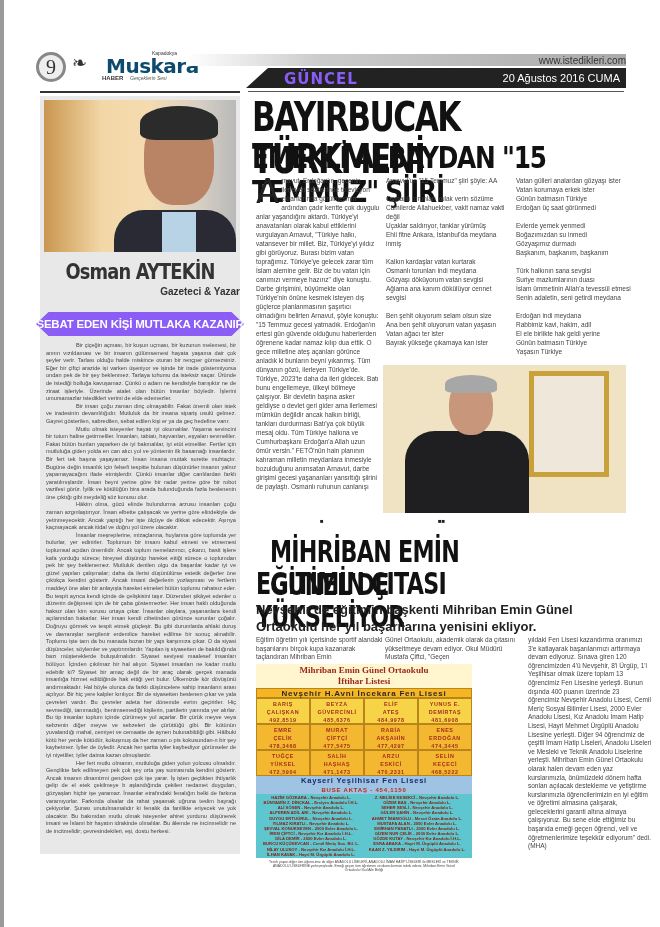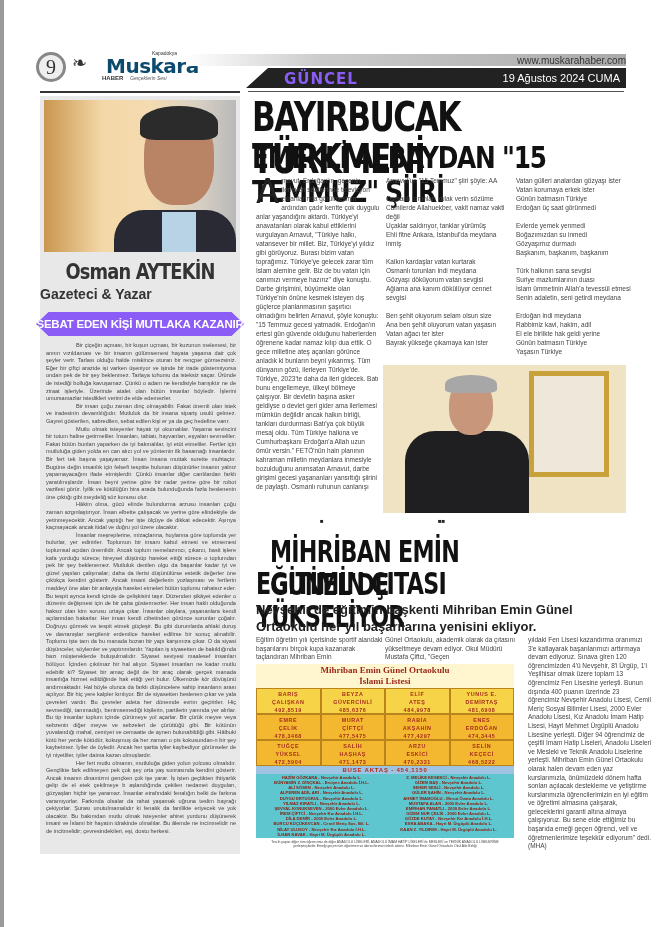--- a/index.html
+++ b/index.html
@@ -21,21 +21,21 @@
 .hline{position:absolute;left:40px;top:91px;width:200px;height:2px;background:#333}
 .hline2{position:absolute;left:248px;top:91px;width:376px;height:1px;background:#555}
 
 .col{position:absolute;left:40px;top:96px;width:200px;height:758px;background:#e8e8e8}
 .photo1{position:absolute;left:4px;top:4px;width:192px;height:152px;background:linear-gradient(90deg,#c9964f 0%,#f3d7a7 30%,#f4dbb0 55%,#d8d0c4 80%,#b9b9b9 100%);overflow:hidden}
 .photo1 .head{position:absolute;left:100px;top:10px;width:70px;height:95px;border-radius:45% 45% 40% 40%;background:#b98466}
 .photo1 .hair{position:absolute;left:96px;top:6px;width:78px;height:34px;border-radius:50% 50% 20% 20%;background:#2b2b2b}
 .photo1 .body{position:absolute;left:70px;top:110px;width:122px;height:50px;border-radius:30px 30px 0 0;background:#2a2a35}
 .photo1 .shirt{position:absolute;left:118px;top:112px;width:34px;height:40px;background:#b9d3e6}
 .author{position:absolute;left:0;top:164px;width:200px;text-align:center;font-family:"DejaVu Sans",sans-serif;font-weight:bold;font-size:21px;color:#333;letter-spacing:-1px;transform:scaleX(0.85)}
-.role{position:absolute;left:0;top:190px;width:200px;text-align:left;font-weight:bold;font-size:14px;color:#333}
+.role{position:absolute;left:0;top:190px;width:200px;text-align:right;font-weight:bold;font-size:10px;color:#333}
 .banner{position:absolute;left:-4px;top:216px;width:208px;height:24px;background:#8b5cf6;clip-path:polygon(0 50%,6% 0,94% 0,100% 50%,94% 100%,6% 100%)}
 .banner span{display:block;text-align:center;color:#fff;font-weight:bold;font-size:11.5px;line-height:24px;letter-spacing:-0.2px}
 .coltext{position:absolute;left:6px;top:246px;width:190px;font-size:5.6px;line-height:7.6px;color:#444;text-align:justify}
 .coltext p{text-indent:30px}
 
 .h1{position:absolute;left:252px;top:96px;width:372px;font-family:"DejaVu Sans",sans-serif;font-weight:bold;font-size:40px;line-height:42px;letter-spacing:-2px;color:#111;transform:scaleX(0.78);transform-origin:left}
 .h1b{position:absolute;left:252px;top:140px;width:372px;font-family:"DejaVu Sans",sans-serif;font-weight:bold;font-size:31px;line-height:34px;letter-spacing:-1.5px;color:#111;transform:scaleX(0.80);transform-origin:left}
 .art1{position:absolute;top:176px;font-size:6.5px;line-height:9px;color:#444}
 .art1 .dropcap{float:left;font-size:34px;line-height:30px;font-family:"DejaVu Sans",sans-serif;margin-right:2px;color:#222}
 .c1{left:256px;width:124px}
@@ -50,21 +50,21 @@
 .bullets{position:absolute;top:518px;font-size:6px;color:#222}
 
 .h2{position:absolute;left:270px;top:535px;width:400px;font-family:"DejaVu Sans",sans-serif;font-weight:bold;font-size:30px;line-height:33px;letter-spacing:-1px;color:#111;transform:scaleX(0.74);transform-origin:left}
 .h2b{position:absolute;left:256px;top:567px;width:420px;font-family:"DejaVu Sans",sans-serif;font-weight:bold;font-size:30px;line-height:33px;letter-spacing:-1px;color:#111;transform:scaleX(0.74);transform-origin:left}
 .sub2{position:absolute;left:256px;top:601px;width:372px;font-weight:bold;font-size:13px;line-height:17px;color:#222}
 .art2{position:absolute;top:636px;font-size:6.5px;line-height:8.6px;color:#444}
 .a2c1{left:256px;width:128px}
 .a2c2{left:385px;width:136px}
 .a2c3{left:528px;width:124px}
 
-.table{position:absolute;left:256px;top:664px;width:258px;height:202px;background:#fff;font-size:5.4px;text-align:center;font-weight:bold}
+.table{position:absolute;left:256px;top:664px;width:216px;height:202px;background:#fff;font-size:5.4px;text-align:center;font-weight:bold}
 .ttitle{height:24px;background:#fff6cf;color:#9b2a1a;font-family:"Liberation Serif",serif;font-size:9px;line-height:11px;padding-top:1px}
 .srow{background:#f6b623;color:#2a2a2a;font-size:8px;letter-spacing:0.8px;height:10px;line-height:10px;border:1px solid #b9841b}
 .grid{display:grid;grid-template-columns:1fr 1fr 1fr 1fr}
 .cell{background:#f7d447;border:1px solid #b9841b;color:#a52e1e;height:26px;padding-top:1px;line-height:8px;letter-spacing:0.6px}
 .cell.o{background:#f4b730}
 .krow{background:#9fc3e3;color:#1a2a6a;font-size:7.5px;height:10px;line-height:10px;letter-spacing:0.8px}
 .kbest{background:#9fc3e3;color:#b62a1a;font-size:6px;height:8px;line-height:8px;letter-spacing:0.8px}
 .list{background:#5ec6cf;display:grid;grid-template-columns:1fr 1fr;padding:1px 2px;height:64px}
 .list div{font-size:4.2px;line-height:5.2px;color:#8a2010;white-space:nowrap;overflow:hidden}
 .tfoot{background:#fff;font-size:3.4px;line-height:4px;color:#444;padding:2px 10px;font-weight:normal}
@@ -77,24 +77,24 @@
 <div class="header">
   <div class="pagenum">9</div>
   <div class="logo">
     <span class="swirl">❧</span>
     <span class="tiny">Kapadokya</span>
     <span class="brand">Muskara</span>
     <span class="sub">HABER</span>
     <span class="slogan">Gerçeklerin Sesi</span>
   </div>
   <div class="grayband"></div>
-  <div class="url">www.muskarahaber.com</div>
+  <div class="url">www.istedikleri.com</div>
   <div class="blackbar"></div>
   <div class="section">GÜNCEL</div>
-  <div class="date">19 Ağustos 2024 CUMA</div>
+  <div class="date">20 Ağustos 2016 CUMA</div>
 </div>
 <div class="hline"></div>
 <div class="hline2"></div>
 
 <div class="col">
   <div class="photo1">
     <div class="body"></div>
       <div class="shirt"></div>
       <div class="head"></div>
       <div class="hair"></div>
@@ -173,22 +173,23 @@
 <div class="h2">MİHRİBAN EMİN GUNEL'DE</div>
 <div class="h2b">EĞİTİMİN ÇITASI YÜKSELİYOR</div>
 <div class="sub2">Nevşehir'de eğitimin başkenti Mihriban Emin Günel Ortaokulu her yıl başarılarına yenisini ekliyor.</div>
 <div class="art2 a2c1">Eğitim öğretim yılı içerisinde sportif alandaki başarılarını birçok kupa kazanarak taçlandıran Mihriban Emin</div>
 <div class="art2 a2c2">Günel Ortaokulu, akademik olarak da çıtasını yükseltmeye devam ediyor. Okul Müdürü Mustafa Çiftci, "Geçen</div>
 <div class="art2 a2c3">yıldaki Fen Lisesi kazandırma oranımızı 3'e katlayarak başarılarımızı arttırmaya devam ediyoruz. Sınava giren 120 öğrencimizden 4'ü Nevşehir, 8'i Ürgüp, 1'i Yeşilhisar olmak üzere toplam 13 öğrencimiz Fen Lisesine yerleşti. Bunun dışında 400 puanın üzerinde 23 öğrencimiz Nevşehir Anadolu Lisesi, Cemil Meriç Sosyal Bilimler Lisesi, 2000 Evler Anadolu Lisesi, Kız Anadolu İmam Hatip Lisesi, Hayri Mehmet Ürgüplü Anadolu Lisesine yerleşti. Diğer 94 öğrencimiz de çeşitli İmam Hatip Liseleri, Anadolu Liseleri ve Mesleki ve Teknik Anadolu Liselerine yerleşti. Mihriban Emin Günel Ortaokulu olarak halen devam eden yaz kurslarımızla, önümüzdeki dönem hafta sonları açılacak destekleme ve yetiştirme kurslarımızla öğrencilerimizin en iyi eğitim ve öğretimi almasına çalışarak, geleceklerini garanti altına almaya çalışıyoruz. Bu sene elde ettiğimiz bu başarıda emeği geçen öğrenci, veli ve öğretmenlerimize teşekkür ediyorum" dedi. (MHA)</div>
 
 <div class="table">
   <div class="ttitle">
     <div>Mihriban Emin Günel Ortaokulu</div>
-    <div>İslami Listesi</div>
-  </div>
+    <div>İftihar Listesi</div>
+  </div>
+  <div class="srow">Nevşehir H.Avni İncekara Fen Lisesi</div>
   <div class="grid">
     <div class="cell">
         <div>BARIŞ</div>
         <div>ÇALIŞKAN</div>
         <div>492,8519</div>
       </div>
     <div class="cell">
         <div>BEYZA</div>
         <div>GÜVERCİNLİ</div>
         <div>485,6376</div>
@@ -239,20 +240,21 @@
         <div>ARZU</div>
         <div>ESKİCİ</div>
         <div>470,2331</div>
       </div>
     <div class="cell o">
         <div>SELİN</div>
         <div>KEÇECİ</div>
         <div>468,5222</div>
       </div>
   </div>
+  <div class="krow">Kayseri Yeşilhisar Fen Lisesi</div>
   <div class="kbest">BUSE AKTAŞ - 454,1150</div>
   <div class="list">
     <div>HAZİM GÖZKARA - Nevşehir Anadolu L.</div>
       <div>Z. MELİKE KESEKCİ - Nevşehir Anadolu L.</div>
     <div>BÜNYAMİN Z. DİNÇKAL - Erciyes Anadolu İ.H.L.</div>
       <div>GİZEM BAŞ - Nevşehir Anadolu L.</div>
     <div>ALİ SÖSEN - Nevşehir Anadolu L.</div>
       <div>SEHER SESLİ - Nevşehir Anadolu L.</div>
     <div>ALPEREN ADİL ARI - Nevşehir Anadolu L.</div>
       <div>GÜLER ŞAHİN - Nevşehir Anadolu L.</div>

